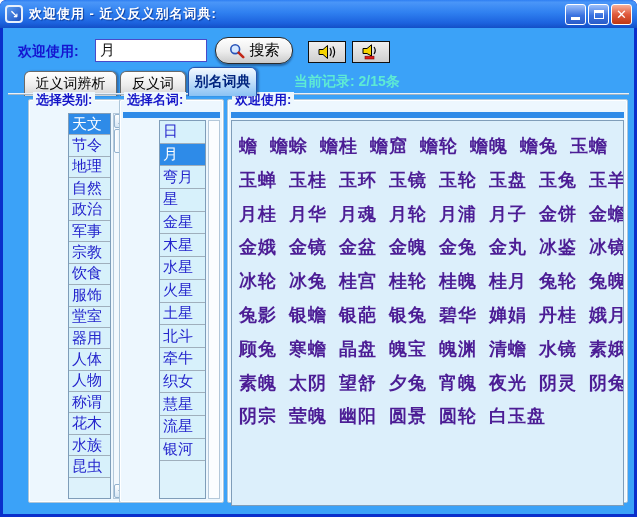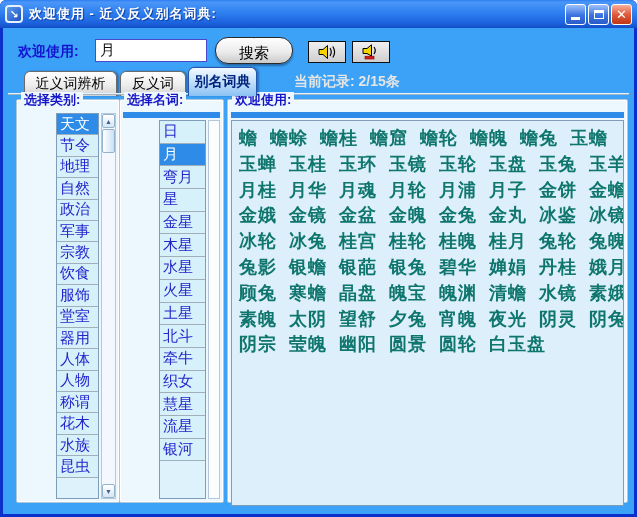--- a/index.html
+++ b/index.html
@@ -37,21 +37,21 @@
     position:absolute; left:95px; top:39px; width:112px; height:23px;
     border:1px solid #4A4AC8; background:#fff; font-size:15px; padding:1px 4px;
     font-family:"Liberation Sans","DejaVu Sans",sans-serif; color:#111;
   }
   .search-btn {
     position:absolute; left:215px; top:37px; width:78px; height:27px;
     border:1px solid #2A2A2A; border-radius:13px;
     background:linear-gradient(180deg,#FFFFFF 0%,#ECECEC 55%,#CACACA 100%);
     box-shadow:0 2px 2px rgba(0,0,30,.35);
     display:flex; align-items:center; justify-content:center; gap:5px;
-    font-size:15px; color:#000; cursor:pointer;flex-direction:column;
+    font-size:15px; color:#000; cursor:pointer;
   }
   .spk-btn {
     position:absolute; top:41px; width:38px; height:22px;
     background:linear-gradient(180deg,#F0F0F0,#CFCFCF);
     border:1px solid #101010; display:grid; place-items:center; cursor:pointer;
   }
   .spk1 { left:308px; } .spk2 { left:352px; }
 
   
   .tab {
@@ -61,36 +61,36 @@
     display:flex; align-items:center; justify-content:center;
     font-size:14px; color:#000; box-shadow:2px 0 2px rgba(0,0,40,.3); cursor:pointer;
   }
   .tab1 { left:24px;  width:93px; }
   .tab2 { left:120px; width:66px; }
   .tab.active {
     top:67px; height:29px; left:188px; width:69px; z-index:3;
     background:linear-gradient(180deg,#F2F9FF 0%,#C2DFFA 50%,#8AC2F4 100%);
     border-color:#2456B0; color:#00247E; font-weight:bold;
   }
-  .status-text { position:absolute; left:294px; top:73px; font-size:14px; font-weight:bold; color:#e5e5e5; }
+  .status-text { position:absolute; left:294px; top:73px; font-size:14px; font-weight:bold; color:#5eead4; }
 
   .tabpage-edge { position:absolute; left:8px; top:93px; width:621px; height:2px; background:#E9F1FA; border-bottom:1px solid #9FB4C6; }
 
   
   .panel {
     position:absolute; top:99px; height:404px;
     background:#EDF7FE; border:1px solid #AEC6D9; border-radius:2px;
     box-shadow:inset 1px 1px 0 #fff, inset -1px -1px 0 #fff;
     padding:13px 3px 3px;
   }
   .panel-legend {
     position:absolute; top:-8px; left:4px; background:#EDF7FE; padding:0 3px;
     font-size:13px; font-weight:bold; color:#1414C8; line-height:15px; white-space:nowrap;
   }
-  .panel-cat   { left:16px;  width:104px; }
+  .panel-cat   { left:28px;  width:104px; }
   .panel-noun  { left:119px; width:105px; }
   .panel-alias { left:227px; width:401px; }
 
   .panel-body { display:flex; height:100%;padding-left:36px; }
   .strip { height:6px; background:#2E8BE8; margin:-1px 0 2px; }
   .after-strip { height:calc(100% - 7px); }
 
   ul.list { flex:1; list-style:none; border:1px solid #7F9DB9; background:#DDF2FB; overflow:hidden; }
   ul.list li {
     height:21.4px; border-bottom:1px solid #9FAFBC;
@@ -108,22 +108,22 @@
 
   
   .track { width:12px; margin-left:2px; background:#FBFDFF; border:1px solid #B4C8DA; }
 
   
   .alias-box {
     height:100%; border:1px solid #7F9DB9; background:#DCEFFB;
     padding:5px 7px; overflow:hidden;
   }
   .alias-line {
-    font-size:18px; font-weight:bold; color:#0f766e;
-    line-height:25.8px; letter-spacing:1px; word-spacing:6px; white-space:nowrap;
+    font-size:18px; font-weight:bold; color:#4c1d95;
+    line-height:25.8px; letter-spacing:1px; word-spacing:6px; white-space:nowrap;margin-top:8px;
   }
 </style>
 </head>
 <body>
 
 <div class="screen">
 
   <div class="titlebar">
     <span class="app-icon">↘</span>
     <span class="title-text">欢迎使用 - 近义反义别名词典:</span>

